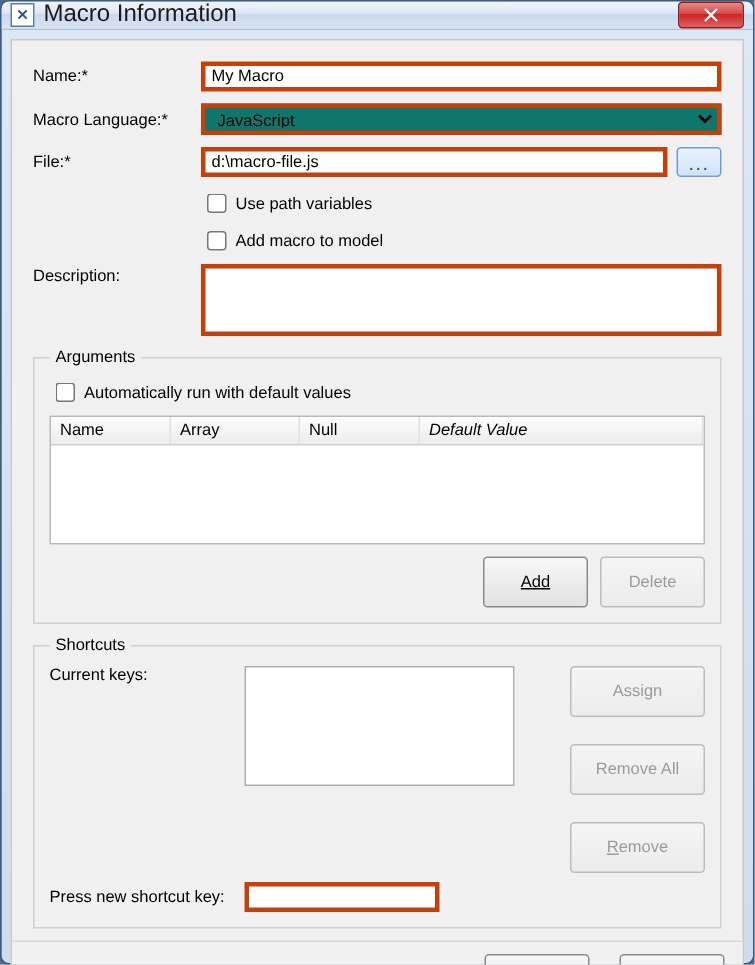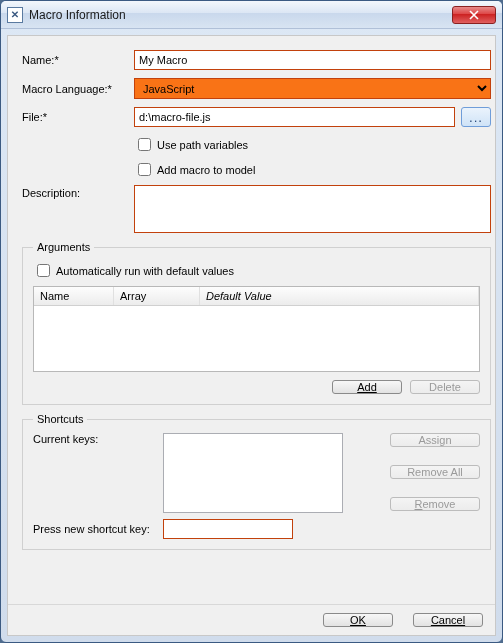--- a/index.html
+++ b/index.html
@@ -35,21 +35,21 @@
   .titlebar .appicon {
     width: 16px; height:16px;
     background: #fff;
     border: 1px solid #5a7aa0;
     display:flex; align-items:center; justify-content:center;
     font-size:10px; color:#3b5a82; font-weight:bold;
   }
   .titlebar .title {
     margin-left: 6px;
     color: #1a1a1a;
-    font-size: 12px;
+    font-size: 16px;
     flex: 1;
   }
   .titlebar .winbtn {
     width: 44px; height: 18px;
     border-radius: 3px;
     background: linear-gradient(to bottom, #e68a8a 0%, #d44 45%, #c22 46%, #e06060 100%);
     border: 1px solid #8a2020;
     display:flex; align-items:center; justify-content:center;
     color:#fff; font-weight:bold;
     margin-right:2px;
@@ -58,46 +58,46 @@
   .client {
     flex:1;
     margin: 6px;
     background: #f0f0f0;
     border: 1px solid #c8c8c8;
     display:flex;
     flex-direction:column;
   }
   .content {
     flex:1;
-    padding: 14px 4px 8px 14px;
+    padding: 14px 14px 8px 14px;
     overflow:hidden;
   }
   .row {
     display:flex;
     align-items:center;
     margin-bottom: 8px;
   }
   .row label.fld {
     width: 112px;
     color:#000;
   }
   .row label.fld.top { align-self:flex-start; padding-top:2px;}
   input.txt, select.sel, textarea.ta {
     flex:1;
     font: inherit;
-    border: 1px solid #c2410c;
+    border: 3px solid #c2410c;
     background:#fff;
     padding: 2px 4px;
     height: 20px;
   }
-  select.sel { height:21px; background:#f97316;}
+  select.sel { height:21px; background:#0f766e;}
   textarea.ta { height: 48px; resize:none; }
   .btn {
     font: inherit;
-    height: 14px;
+    height: 34px;
     min-width: 70px;
     padding: 0 10px;
     background: linear-gradient(to bottom,#f7f7f7,#e2e2e2);
     border:1px solid #8a8a8a;
     border-radius:3px;
     color:#000;
   }
   .btn:disabled{
     color:#9a9a9a;
     border-color:#bcbcbc;
@@ -201,20 +201,21 @@
       <fieldset class="grp">
         <legend>Arguments</legend>
         <div class="argchk">
           <input type="checkbox" style="">
           <span>Automatically run with default values</span>
         </div>
         <div class="tbl">
           <div class="tblhead">
             <div class="th c1">Name</div>
             <div class="th c3">Array</div>
+            <div class="th c4">Null</div>
             <div class="th c5">Default Value</div>
           </div>
         </div>
         <div class="argbtns">
           <button class="btn"><span class="u">Add</span></button>
           <button class="btn" disabled="">Delete</button>
         </div>
       </fieldset>
 
       <fieldset class="grp shortcuts">

